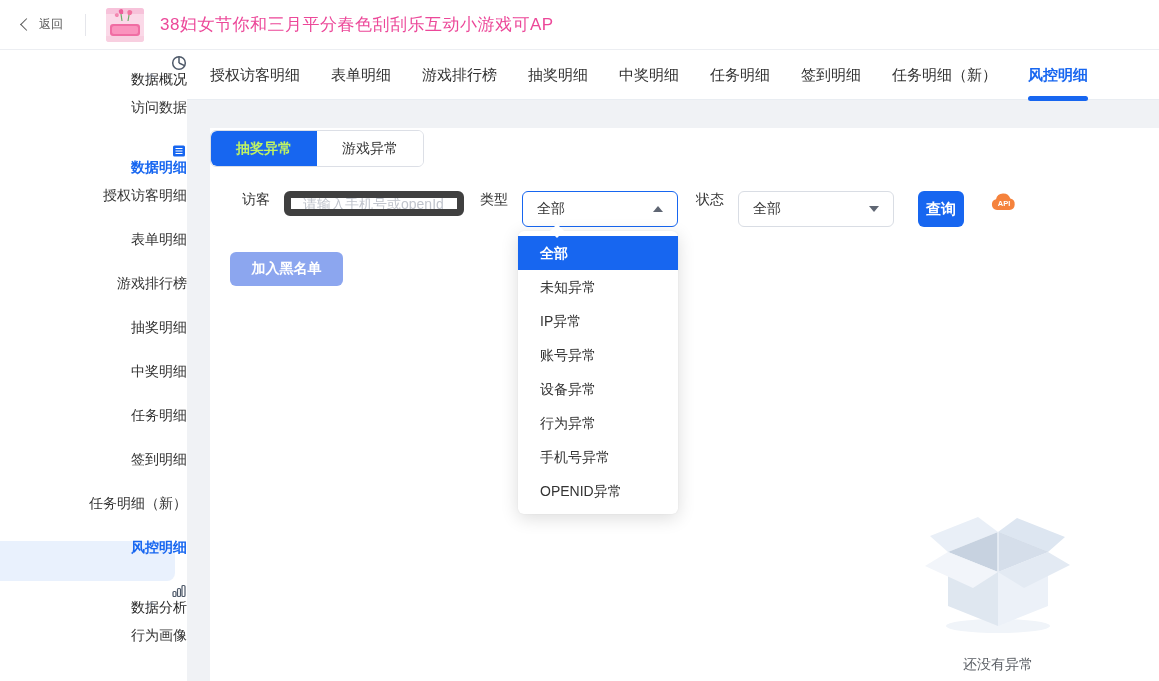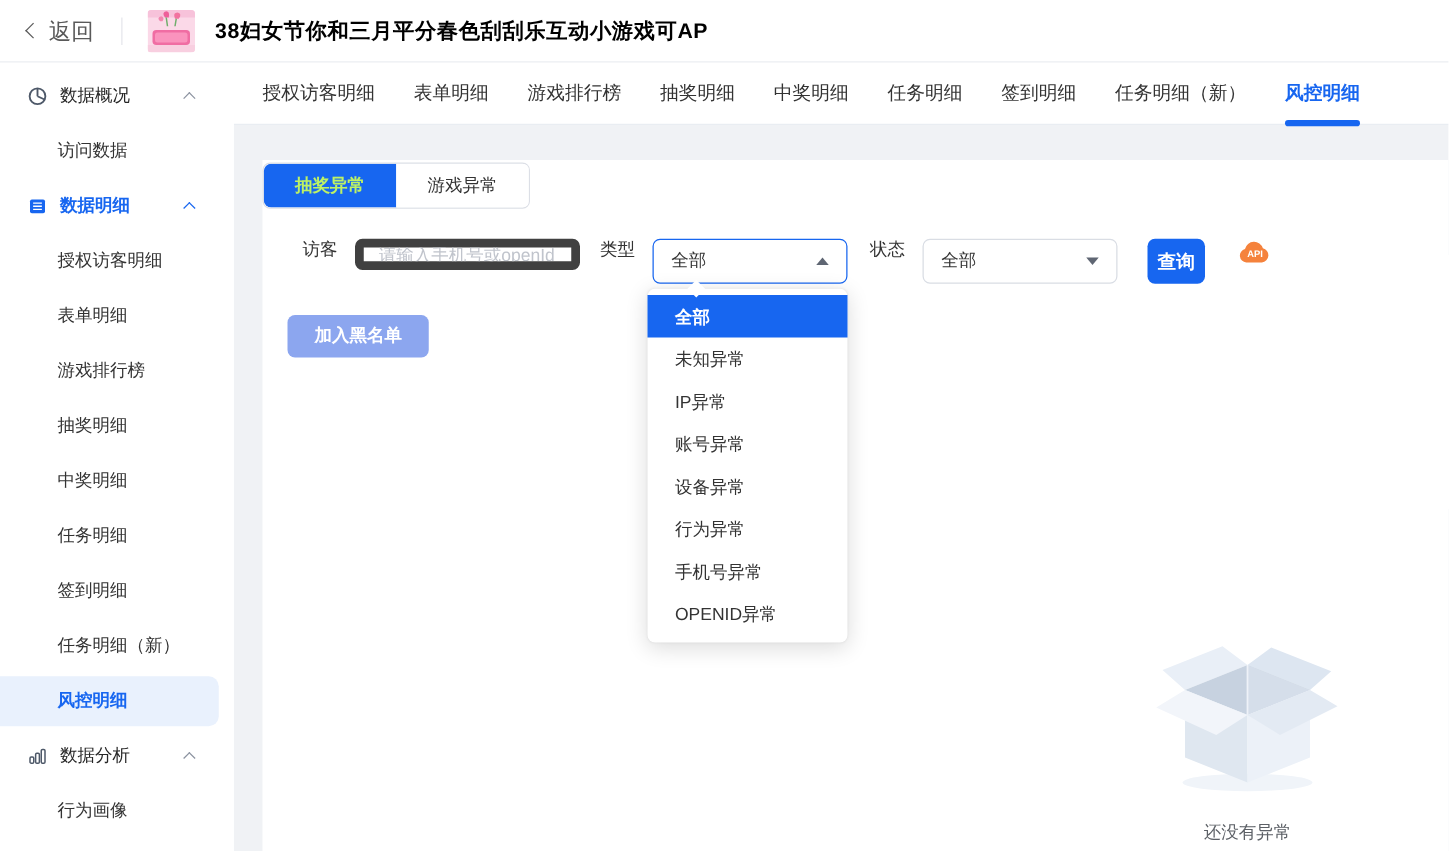--- a/index.html
+++ b/index.html
@@ -6,28 +6,28 @@
   html,body { background:#fff; }
   body { font-family:"Liberation Sans","DejaVu Sans",sans-serif; }
   .screen { position:relative; width:1159px; height:681px; background:#fff; overflow:hidden; }
 
   
   .topbar { position:absolute; left:0; top:0; width:1159px; height:50px; background:#fff;
             border-bottom:1px solid #eceef2; display:flex; align-items:center; z-index:5; }
   .back { display:flex; align-items:center; margin-left:22px; cursor:pointer; color:#595959; }
   .chev-left { width:9px; height:9px; border-left:1.6px solid #595959; border-bottom:1.6px solid #595959;
                transform:rotate(45deg); margin-right:8px; }
-  .back-label { font-size:18px; color:#595959; }
+  .back-label { font-size:12px; color:#595959; }
   .v-divider { width:1px; height:22px; background:#e5e6eb; margin:0 20px 0 22px; }
   .thumb { width:38px; height:34px; border-radius:3px; overflow:hidden; flex:0 0 auto; }
-  .page-title { font-size:17px; font-weight:700; color:#000000; margin-left:16px; letter-spacing:.5px; }
+  .page-title { font-size:17px; font-weight:400; color:#ec4899; margin-left:16px; letter-spacing:.5px; }
 
   
   .sidebar { position:absolute; left:0; top:50px; width:187px; height:631px; background:#fff; padding-top:5px; z-index:4; }
-  .side-row { height:44px; display:flex; align-items:center; position:relative; cursor:pointer; }
+  .side-row { height:44px; display:flex; align-items:flex-end; position:relative; cursor:pointer;flex-direction:column; }
   .side-row .icon16 { width:16px; height:16px; margin-left:22px; flex:0 0 auto; }
   .group-label { font-size:14px; color:#262626; font-weight:500; margin-left:10px; }
   .group-label.blue, .sub-label.blue { color:#1766f0; font-weight:700; }
   .chev-up { width:7px; height:7px; border-left:1.5px solid #8a919f; border-top:1.5px solid #8a919f;
              transform:rotate(45deg); position:absolute; right:32px; top:20px; }
   .chev-up.blue { border-color:#1766f0; }
   .sub-label { font-size:14px; color:#333; margin-left:46px; }
   .side-row.active-row { background:transparent; }
   .active-pill { position:absolute; left:0; top:2px; width:175px; height:40px; background:#e9f1fd;
                  border-radius:0 8px 8px 0; }

